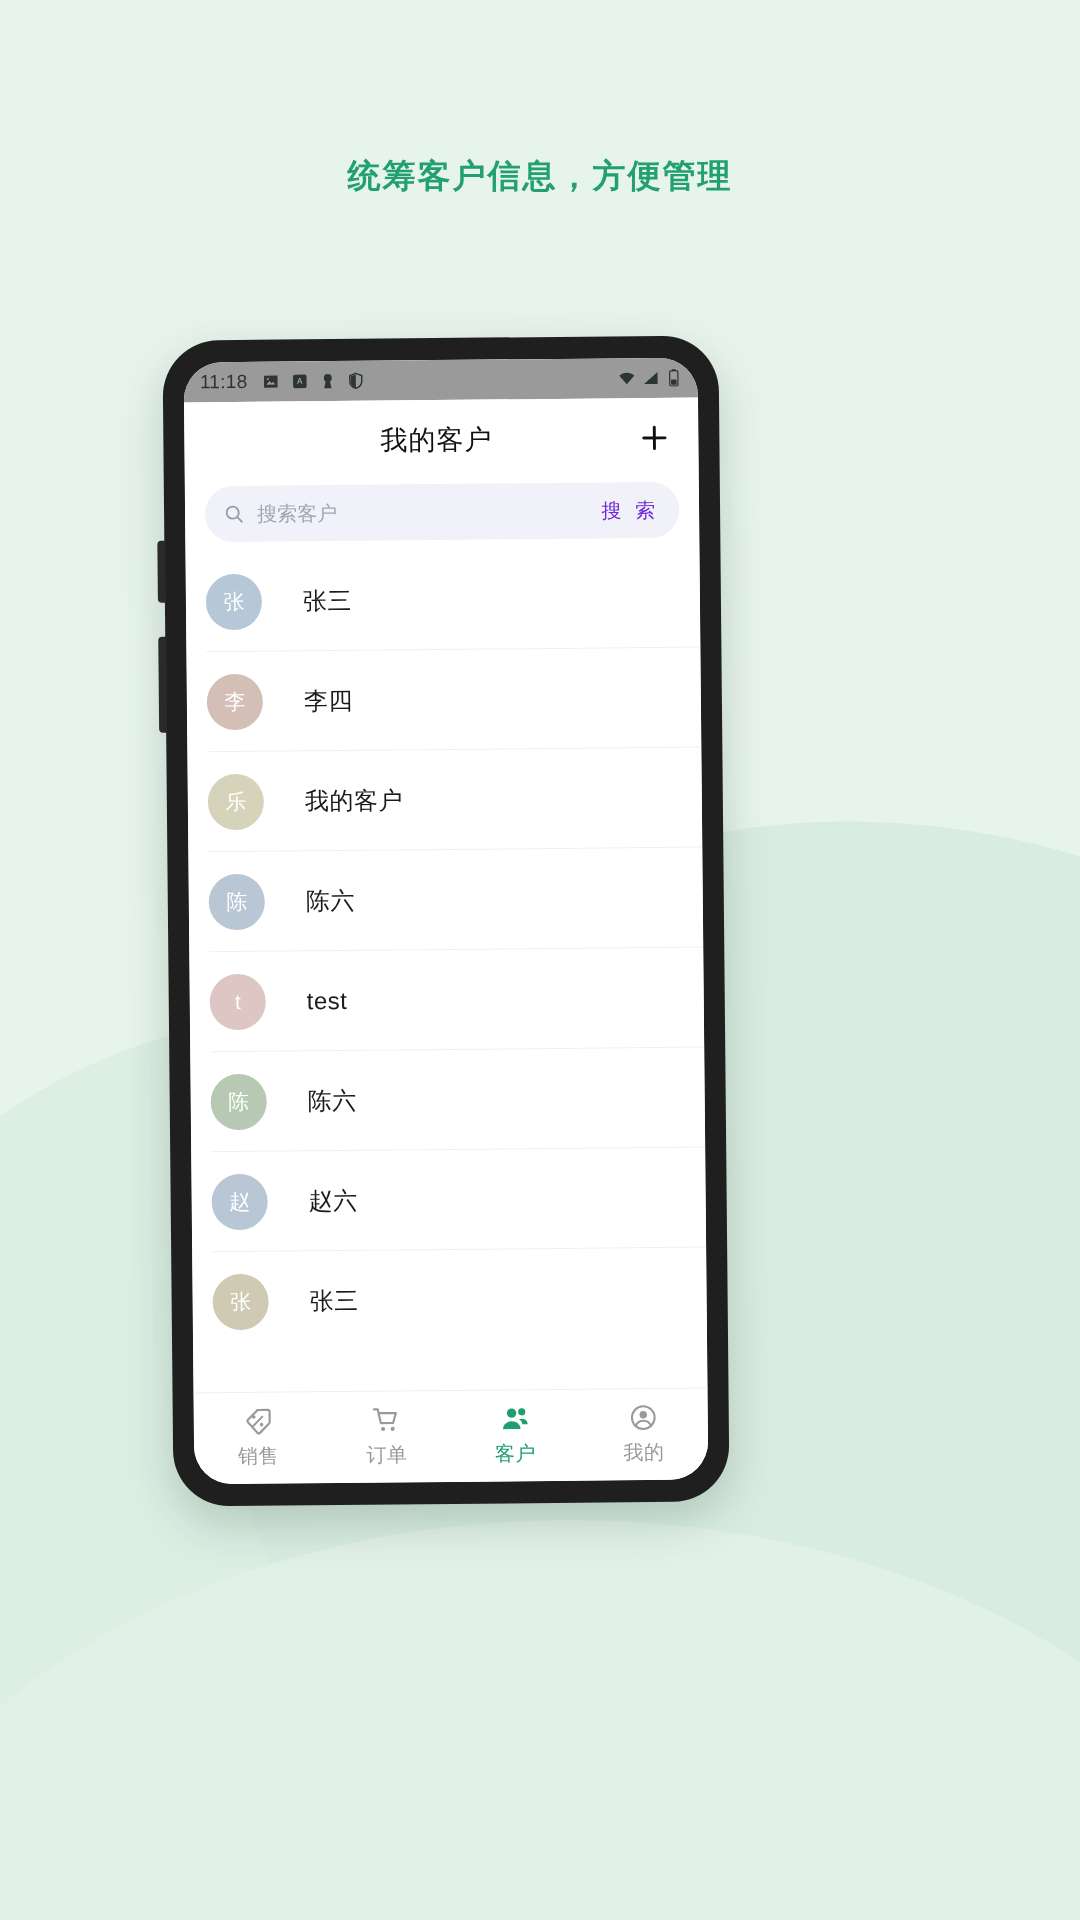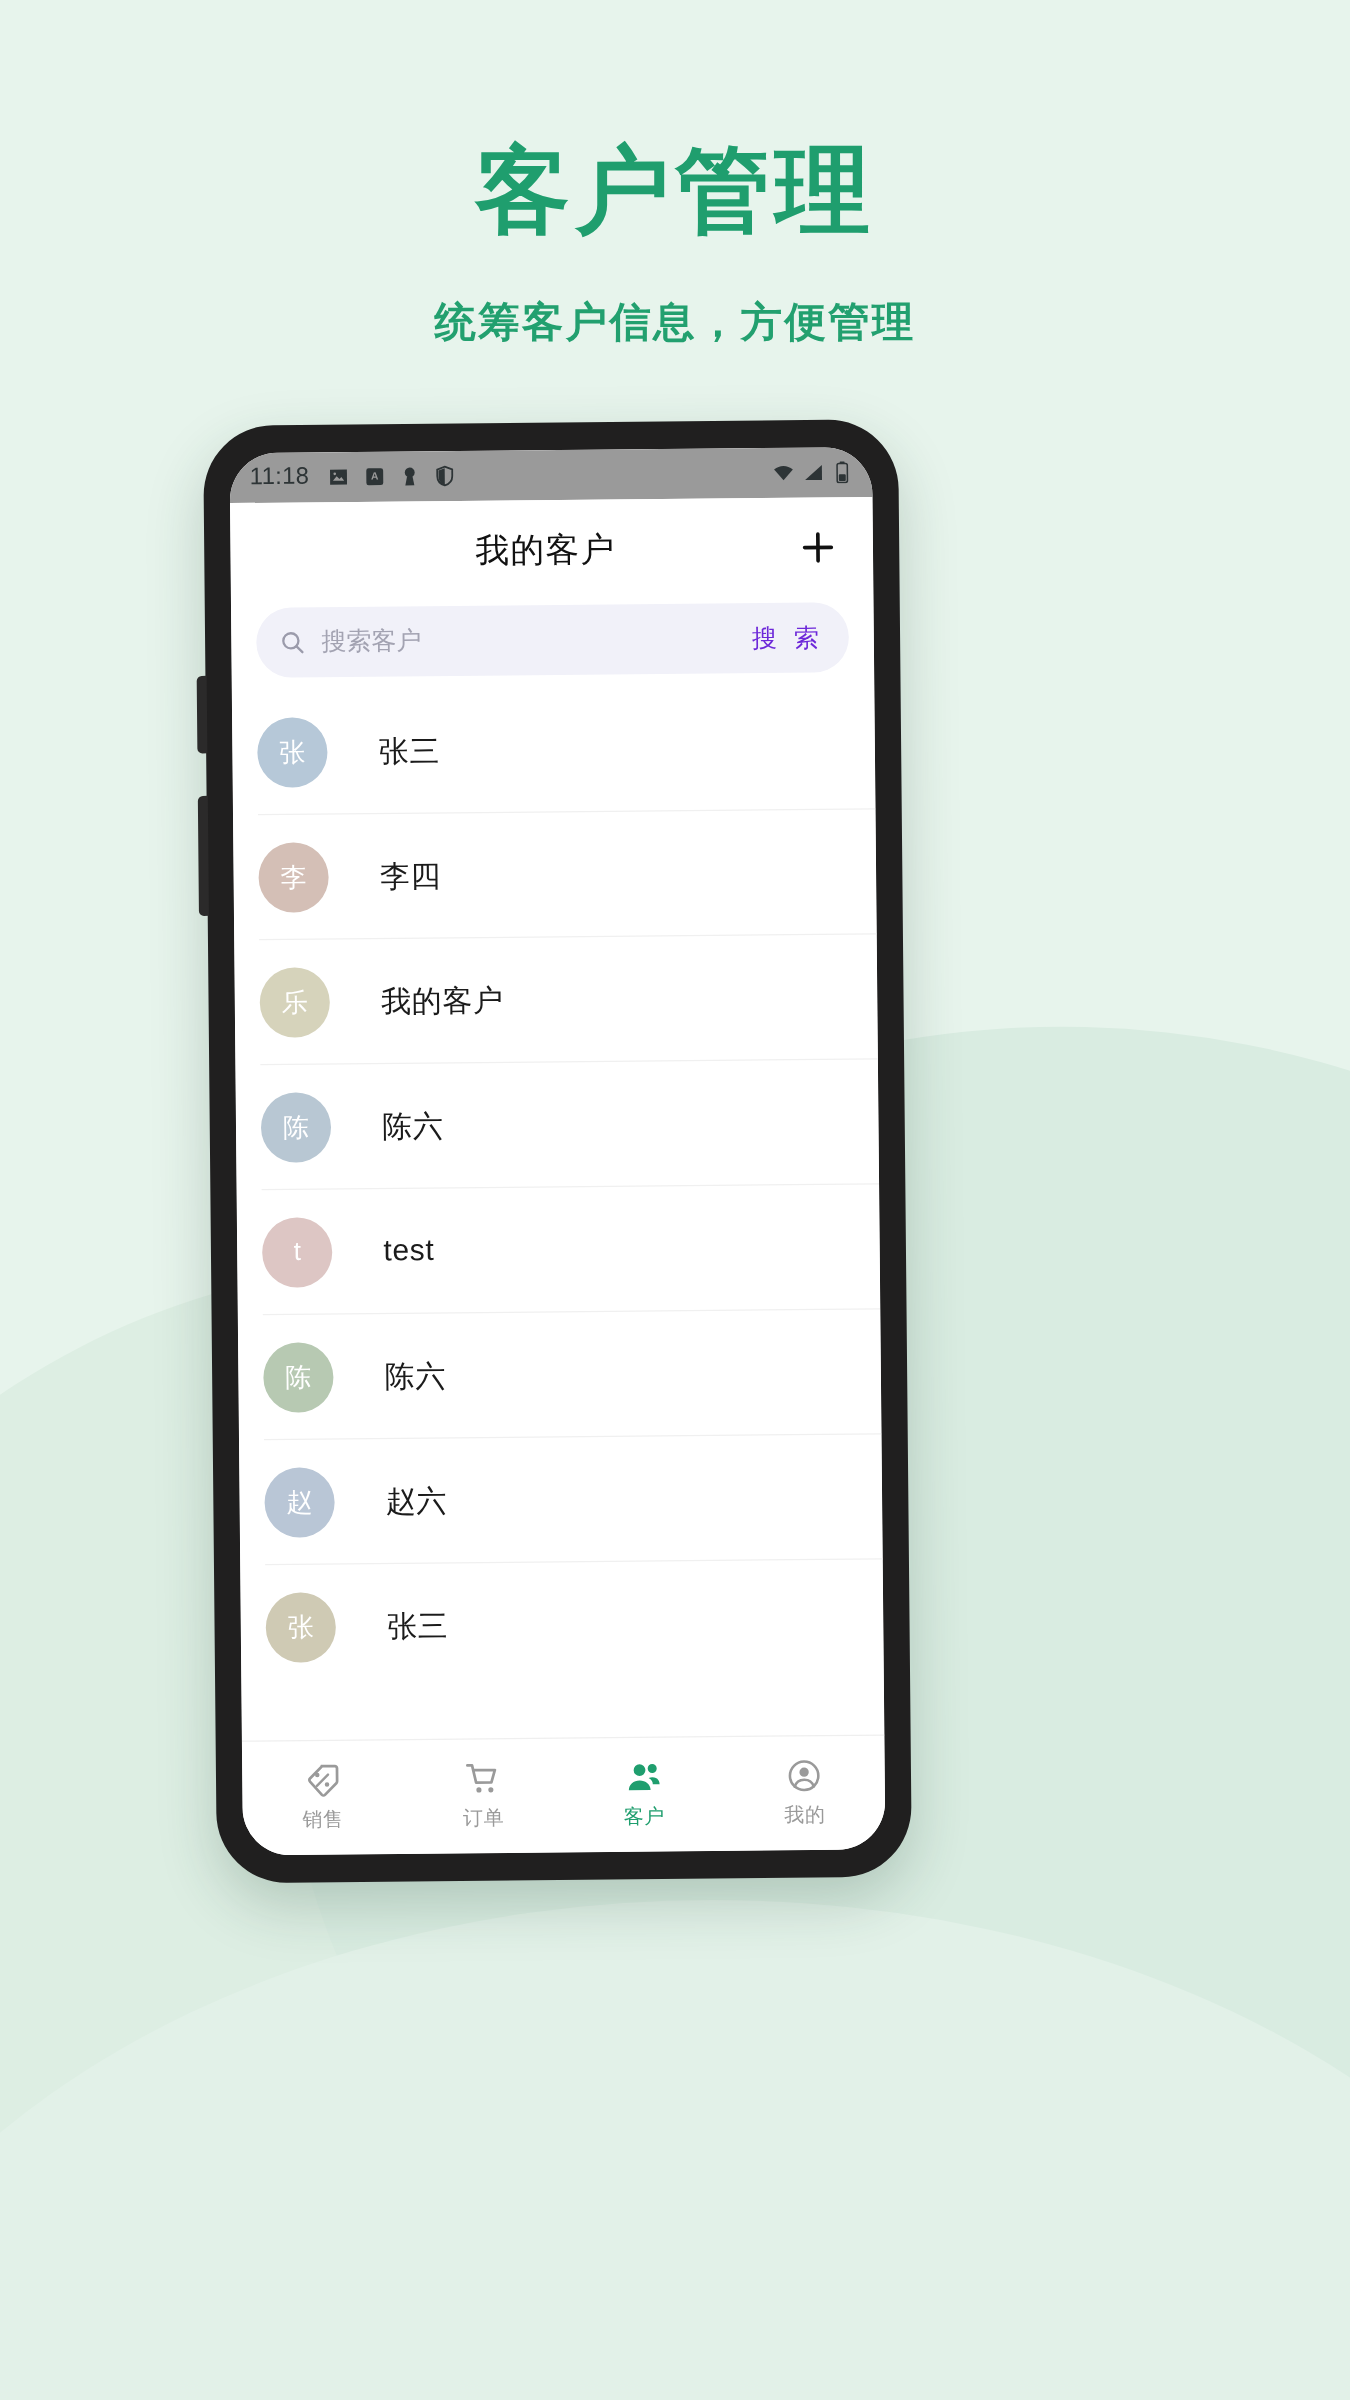--- a/index.html
+++ b/index.html
@@ -194,33 +194,32 @@
   }
   .tab {
     flex: 1 1 0;
     display: flex; flex-direction: column;
     align-items: center; justify-content: center;
     gap: 7px;
     color: #9a9a9a;
   }
   .tab.active { color: #1f9e6e; }
   .tab svg { width: 29px; height: 29px; display: block; }
-  .tab-label { font-size: 16px; letter-spacing: .5px; }
+  .tab-label { font-size: 20px; letter-spacing: .5px; }
 </style>
 </head>
 <body>
 
 <div class="bg-layer">
   <div class="swoosh-a"></div>
   <div class="swoosh-b"></div>
   <div class="swoosh-c"></div>
 </div>
 
 <div class="headings">
-  <div class="page-title">客户管理</div>
   <div class="page-subtitle">统筹客户信息，方便管理</div>
 </div>
 
 <div class="phone">
   <div class="screen">
 
     <div class="statusbar">
       <span class="sb-time">11:18</span>
       <span class="sb-left-icons">
         <svg class="sb-ic" viewBox="0 0 24 24">

